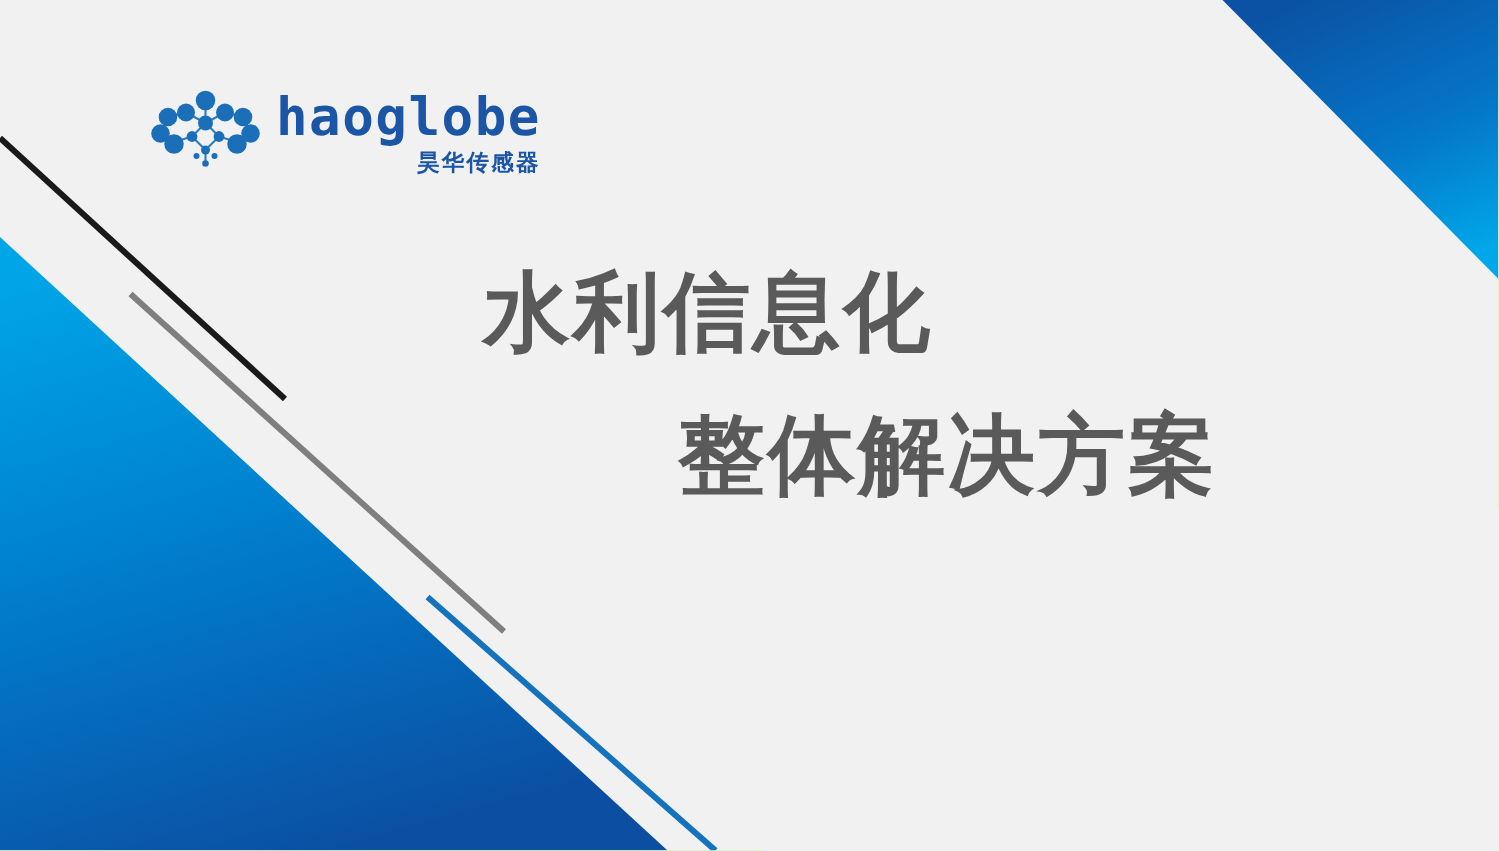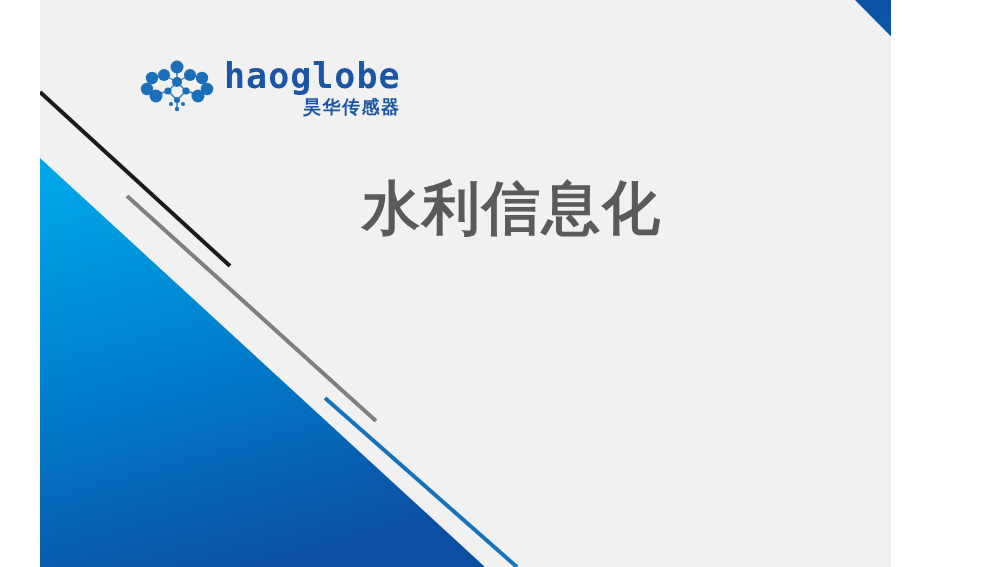--- a/index.html
+++ b/index.html
@@ -2,26 +2,25 @@
 <html><head>
 <meta charset="utf-8">
 <style>
   html, body {
     margin: 0;
     padding: 0;
     background: #ffffff;
   }
   #slide {
     position: relative;
-    width: 851px;
+    width: 999px;
     height: 567px;
     overflow: hidden;
     background: #84cc16;
     font-family: "Liberation Sans", "DejaVu Sans", sans-serif;
-    margin-left: 40px;
   }
   .deco-layer {
     position: absolute;
     left: 0;
     top: 0;
     width: 999px;
     height: 567px;
     pointer-events: none;
   }
   .logo-block {
@@ -47,21 +46,21 @@
   .logo-wordmark {
     font-family: "DejaVu Sans Mono", monospace;
     font-size: 35px;
     font-weight: 700;
     letter-spacing: 1px;
     color: #1b55a5;
     line-height: 1;
   }
   .logo-sub {
     font-family: "DejaVu Sans", sans-serif;
-    font-size: 18px;
+    font-size: 15px;
     font-weight: 700;
     letter-spacing: 1.5px;
     color: #1b55a5;
     margin-top: 4px;
     line-height: 1;
   }
   .title-block {
     position: absolute;
     left: 4px;
     top: 0;
@@ -170,16 +169,17 @@
       </g>
     </svg>
     <div class="logo-text-wrap">
       <div class="logo-wordmark">haoglobe</div>
       <div class="logo-sub">昊华传感器</div>
     </div>
   </div>
 
   <div class="title-block">
     <div class="title-line title-line-1">水利信息化</div>
+    <div class="title-line title-line-2">整体解决方案</div>
   </div>
 
 
 </div>
 
 </body></html>

